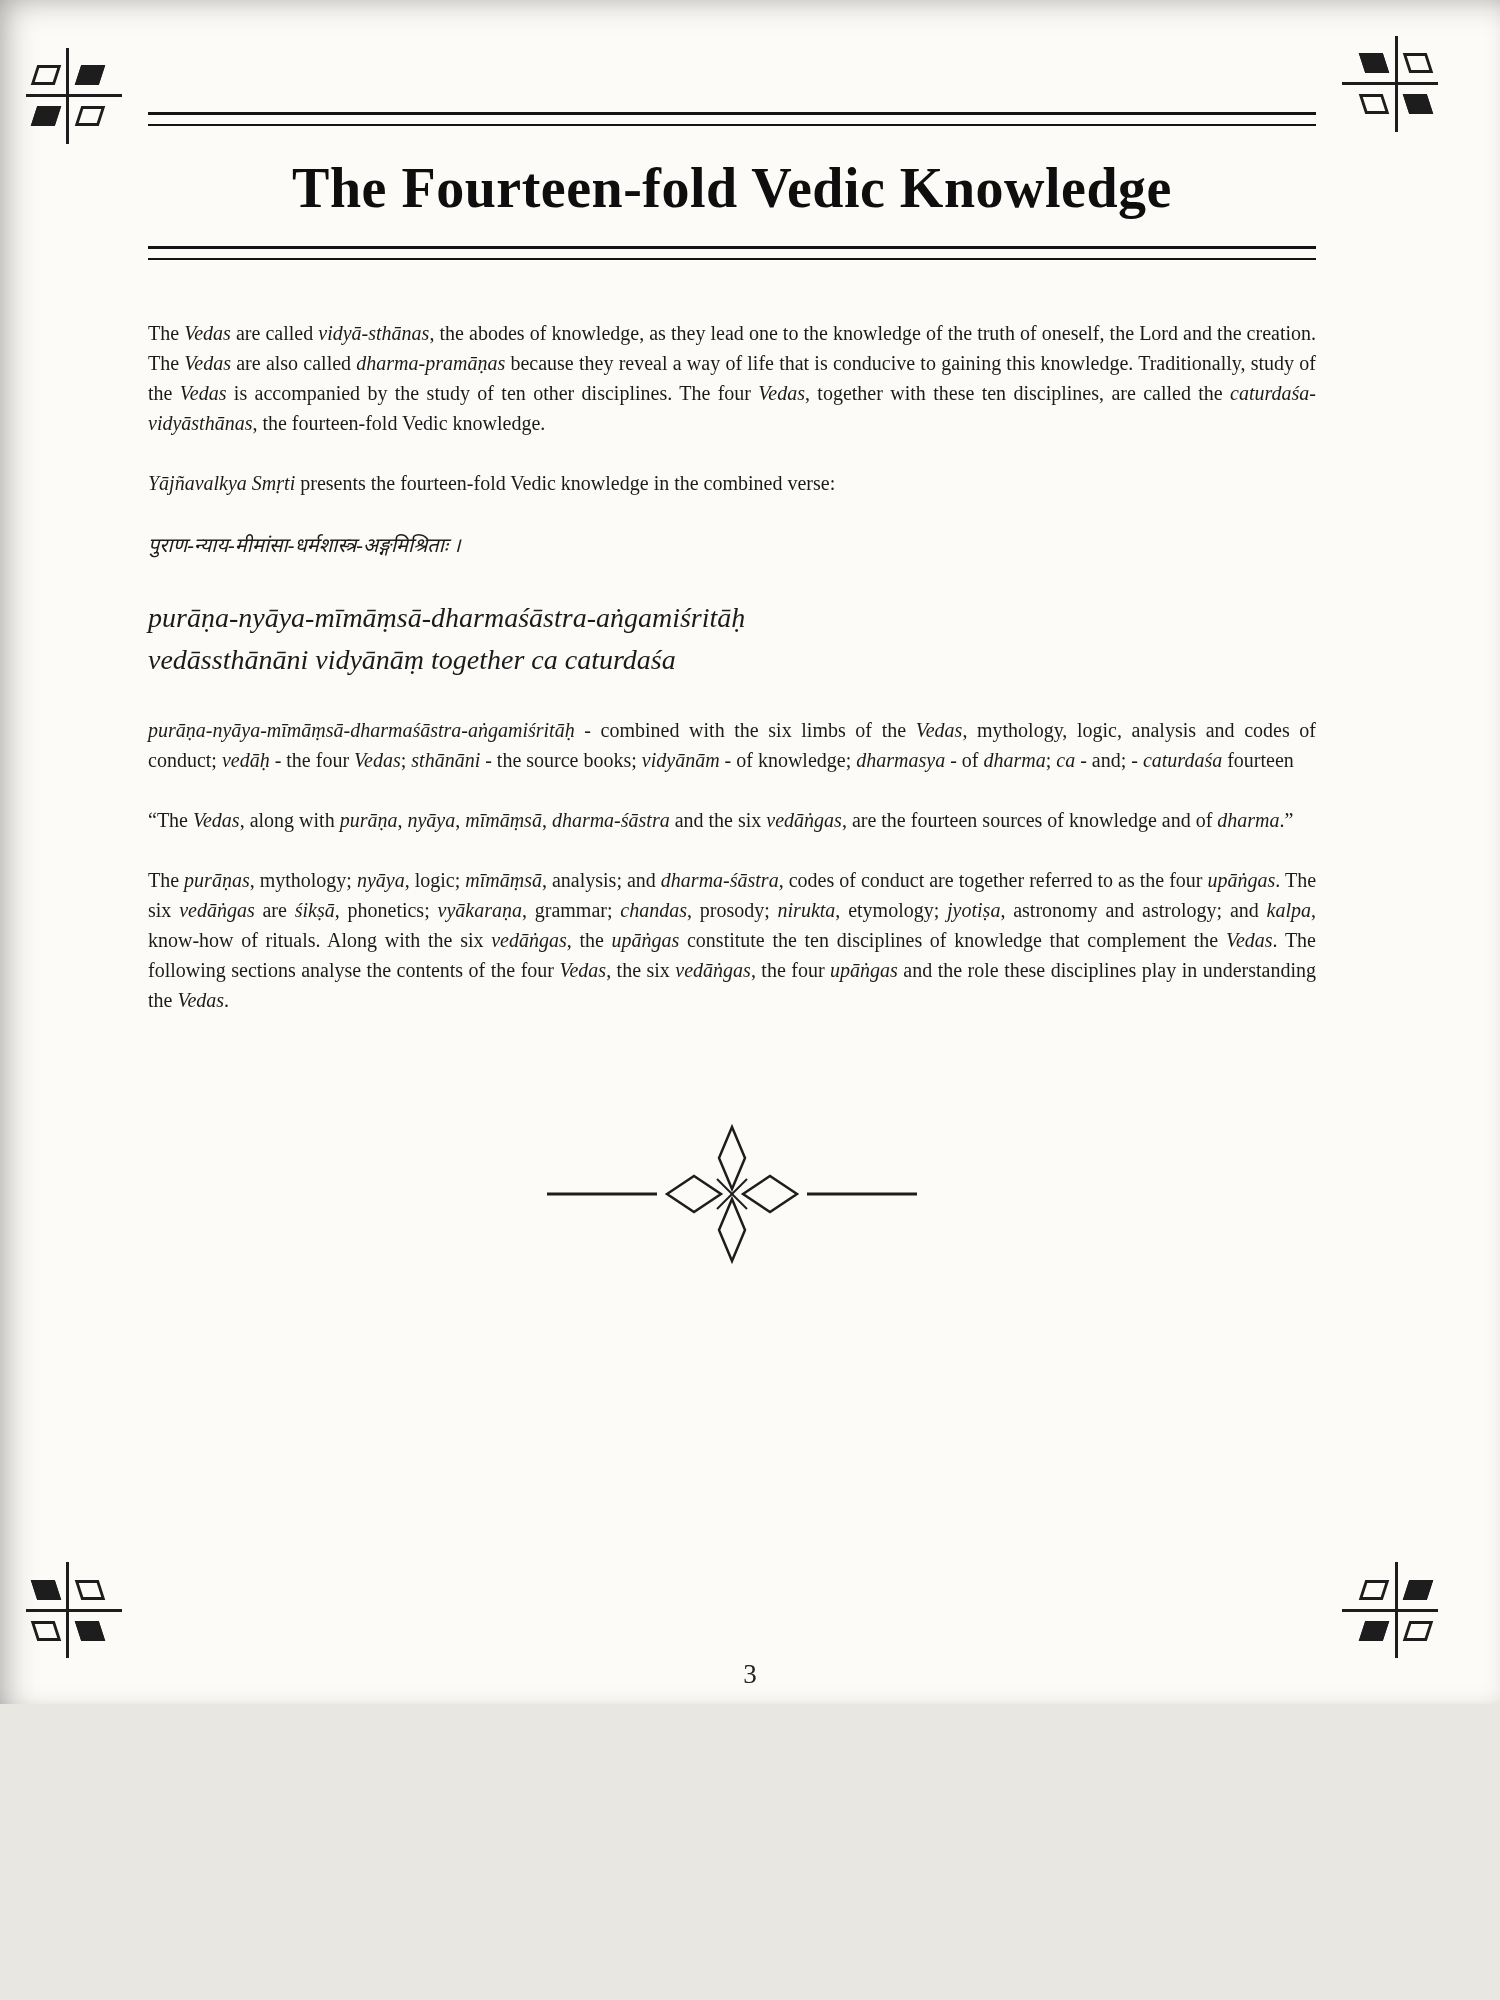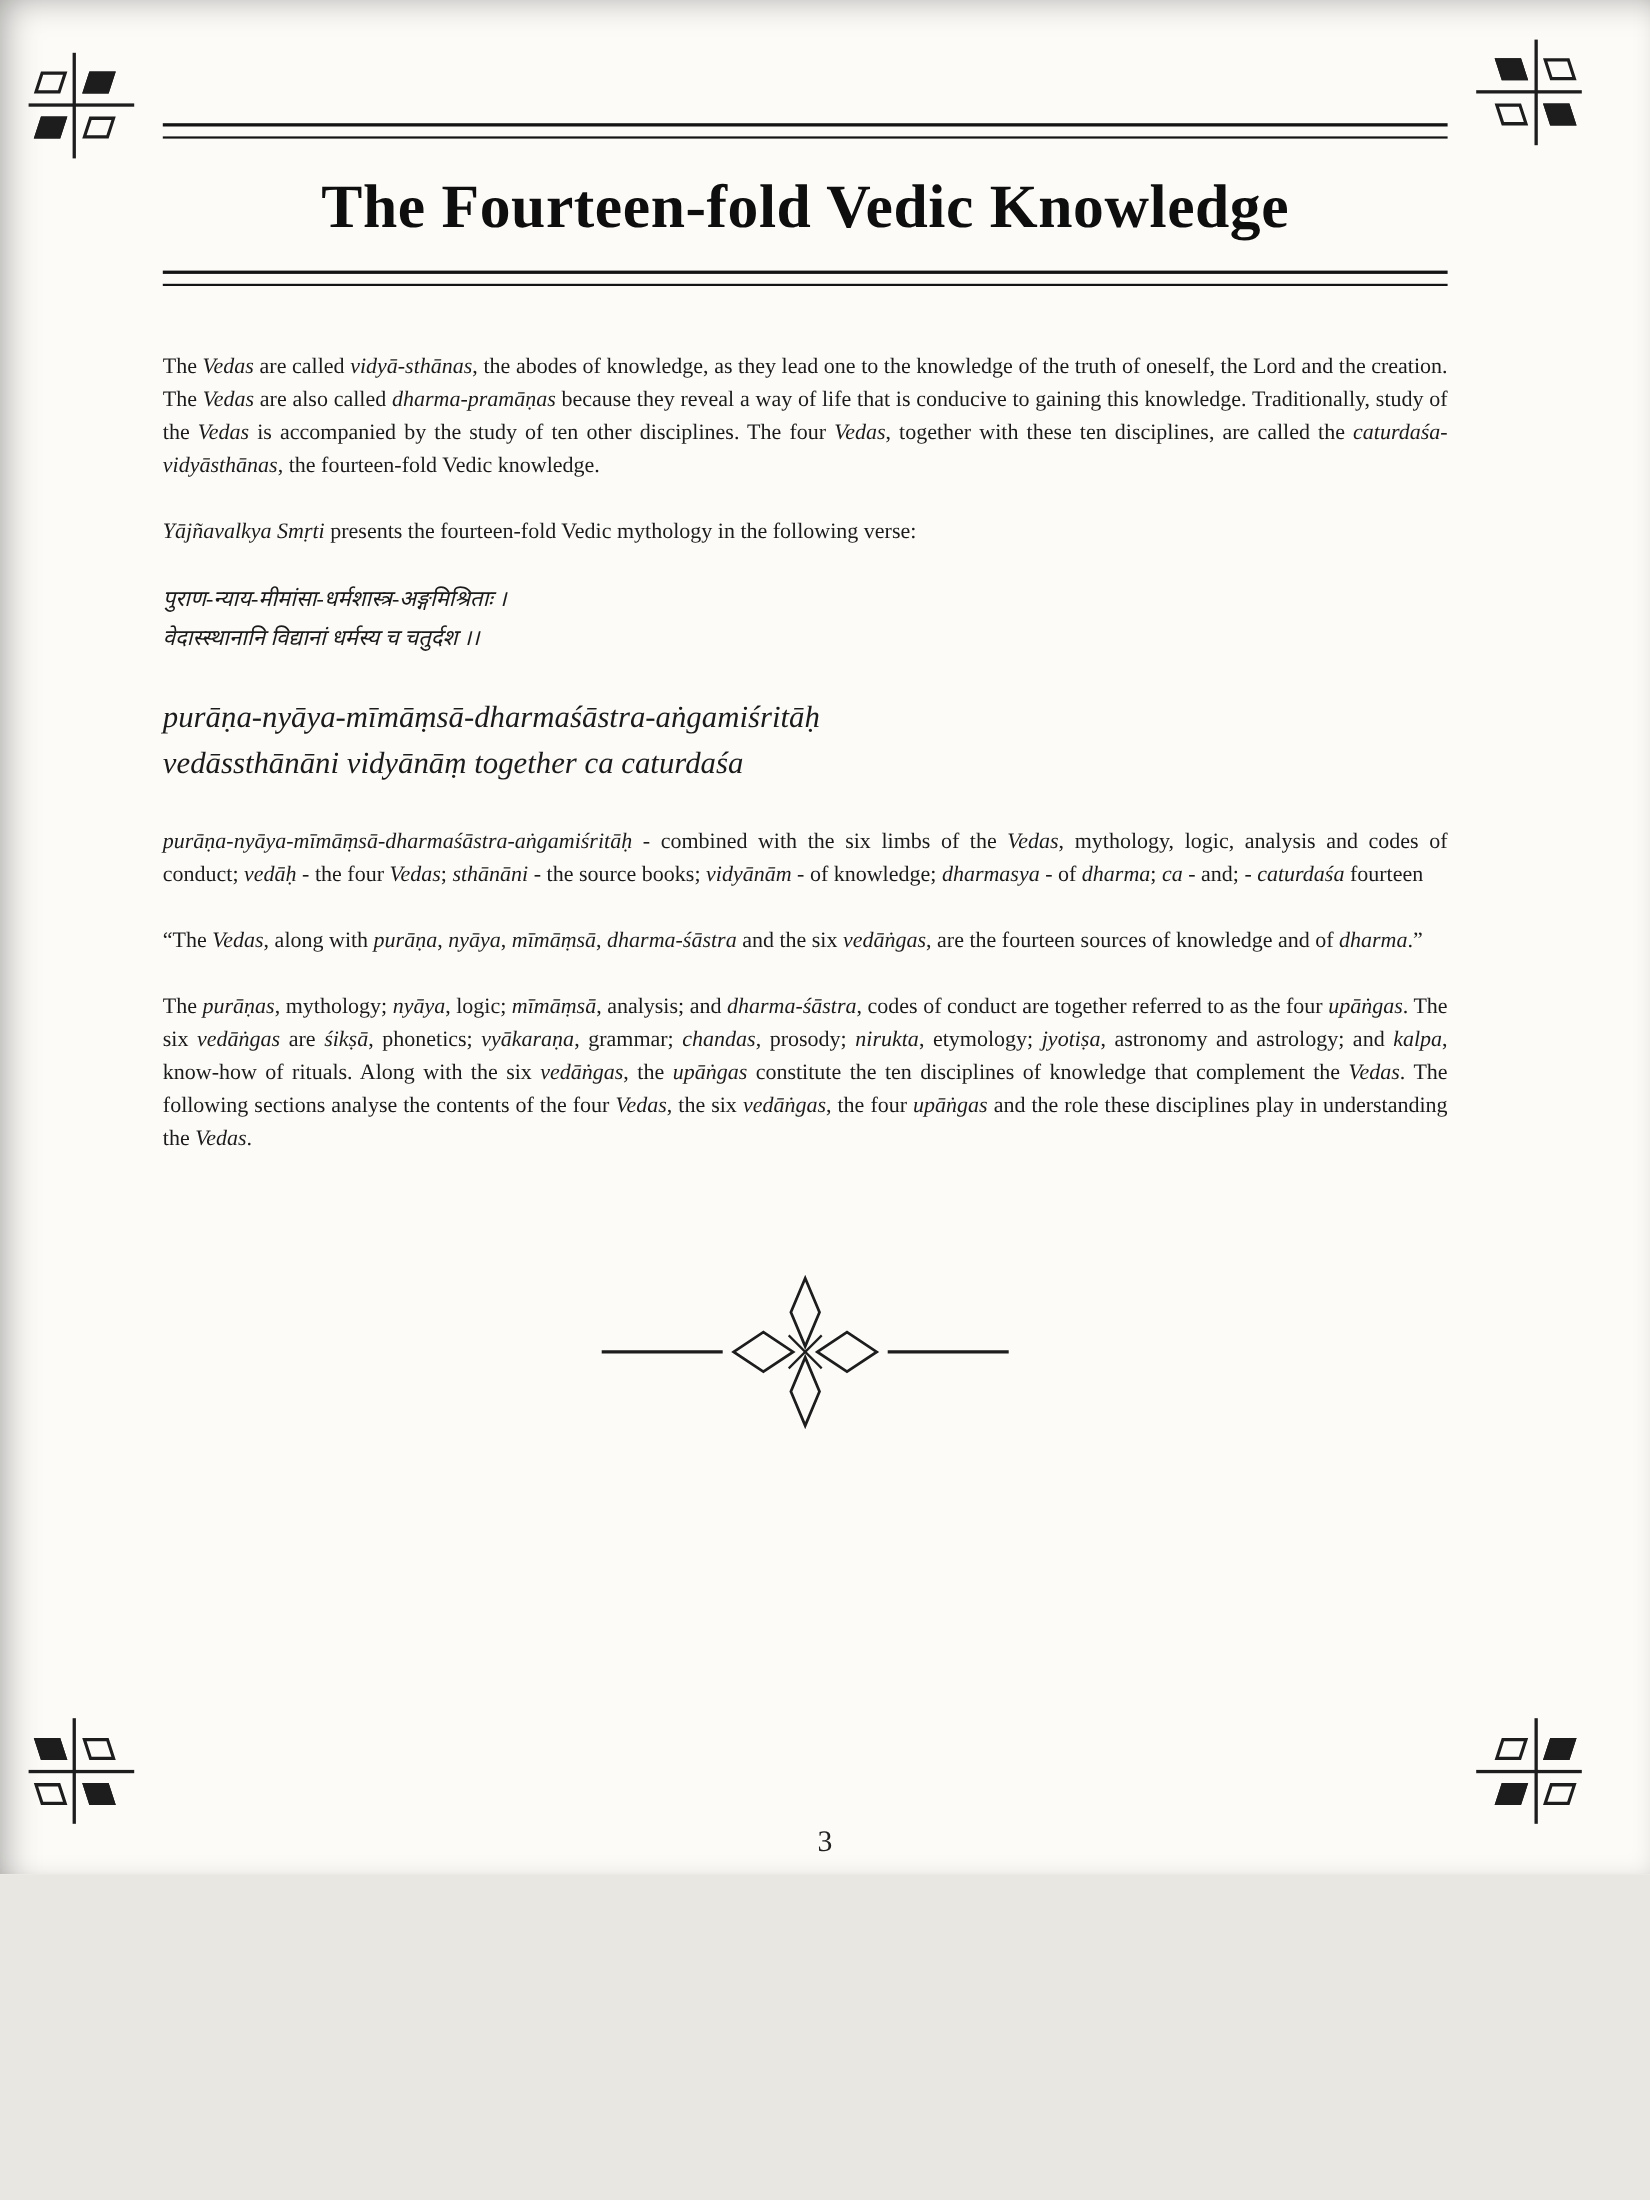--- a/index.html
+++ b/index.html
@@ -88,25 +88,24 @@
   </div>
 
   <div class="content">
 
     <div class="rule-double"></div>
     <h1 class="title">The Fourteen-fold Vedic Knowledge</h1>
     <div class="rule-double"></div>
 
     <p class="body first"><span>The </span><span class="it">Vedas</span><span> are called </span><span class="it">vidyā-sthānas</span><span>, the abodes of knowledge, as they lead one to the knowledge of the truth of oneself, the Lord and the creation. The </span><span class="it">Vedas</span><span> are also called </span><span class="it">dharma-pramāṇas</span><span> because they reveal a way of life that is conducive to gaining this knowledge. Traditionally, study of the </span><span class="it">Vedas</span><span> is accompanied by the study of ten other disciplines. The four </span><span class="it">Vedas</span><span>, together with these ten disciplines, are called the </span><span class="it">caturdaśa-vidyāsthānas</span><span>, the fourteen-fold Vedic knowledge.</span></p>
 
-    <p class="body"><span class="it">Yājñavalkya Smṛti</span><span> presents the fourteen-fold Vedic mythology in the following verse:</span></p>
+    <p class="body"><span class="it">Yājñavalkya Smṛti</span><span> presents the fourteen-fold Vedic knowledge in the combined verse:</span></p>
 
     <div class="devanagari">
       <div>पुराण-न्याय-मीमांसा-धर्मशास्त्र-अङ्गमिश्रिताः ।</div>
-      <div>वेदास्स्थानानि विद्यानां धर्मस्य च चतुर्दश ।।</div>
     </div>
 
     <div class="translit">
       <div>purāṇa-nyāya-mīmāṃsā-dharmaśāstra-aṅgamiśritāḥ</div>
       <div>vedāssthānāni vidyānāṃ together ca caturdaśa</div>
     </div>
 
     <p class="body"><span class="it">purāṇa-nyāya-mīmāṃsā-dharmaśāstra-aṅgamiśritāḥ</span><span> - combined with the six limbs of the </span><span class="it">Vedas</span><span>, mythology, logic, analysis and codes of conduct; </span><span class="it">vedāḥ</span><span> - the four </span><span class="it">Vedas</span><span>; </span><span class="it">sthānāni</span><span> - the source books; </span><span class="it">vidyānām</span><span> - of knowledge; </span><span class="it">dharmasya</span><span> - of </span><span class="it">dharma</span><span>; </span><span class="it">ca</span><span> - and; - </span><span class="it">caturdaśa</span><span> fourteen</span></p>
 
     <p class="body"><span>“The </span><span class="it">Vedas</span><span>, along with </span><span class="it">purāṇa</span><span>, </span><span class="it">nyāya</span><span>, </span><span class="it">mīmāṃsā</span><span>, </span><span class="it">dharma-śāstra</span><span> and the six </span><span class="it">vedāṅgas</span><span>, are the fourteen sources of knowledge and of </span><span class="it">dharma</span><span>.”</span></p>

